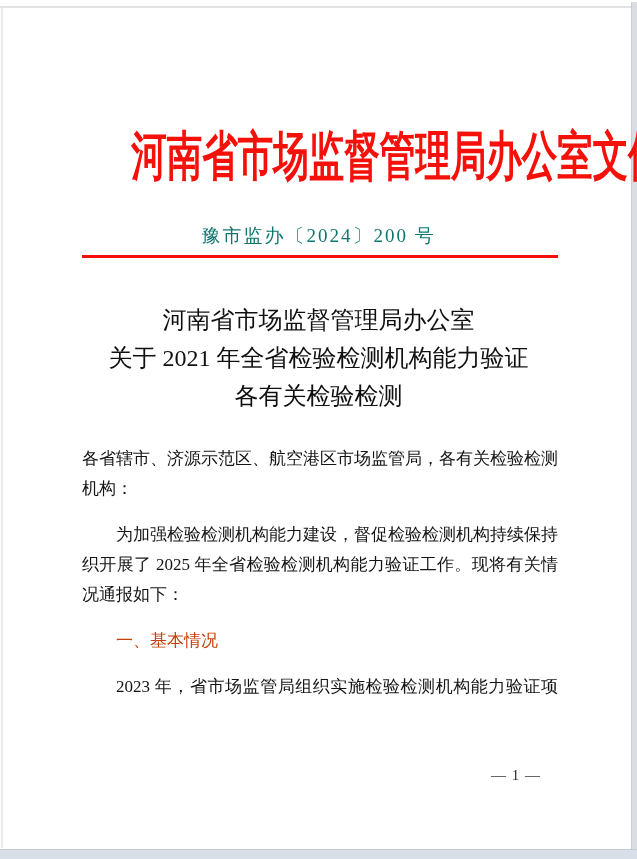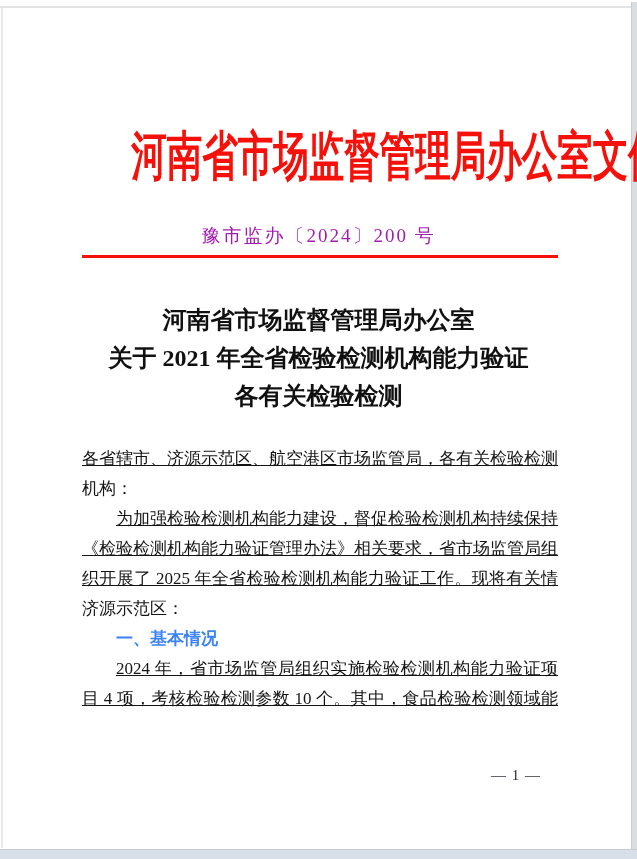--- a/index.html
+++ b/index.html
@@ -47,51 +47,51 @@
     transform: scaleX(0.67);
     transform-origin: 50% 50%;
     letter-spacing: 0;
   }
 
   
   .doc-number {
     position: absolute; top: 223px; left: 0; width: 100%;
     text-align: center;
     font-size: 19px; letter-spacing: 2px;
-    color: #a21caf;
+    color: #0f766e;
   }
 
   
   .red-line {
     position: absolute; top: 255px; left: 82px; width: 476px; height: 3px;
     background: var(--accent-red);
   }
 
   
   .doc-title {
     position: absolute; top: 301px; left: 0; width: 100%;
     text-align: center;
     font-size: 24px; line-height: 38px;
-    font-weight: 700;
+    font-weight: 400;
     color: #101010;
   }
 
   
   .body-text {
     position: absolute; top: 444px; left: 82px; width: 476px;
     font-size: 17px; line-height: 30px;
     color: #141414;
   }
   .body-text .line { width: 100%; }
-  .fill { text-align: justify; text-align-last: justify; text-decoration: underline; }
-  .indent { text-indent: 34px; }
+  .fill { text-align: justify; text-align-last: justify; }
+  .indent { text-indent: 34px; margin-top: 16px; }
   .section-heading {
     font-family: "Liberation Sans", "DejaVu Sans", sans-serif;
-    font-weight: bold;
-    color: #3b82f6;
+    font-weight: normal;
+    color: #c2410c;
   }
 
   
   .page-number {
     position: absolute; top: 767px; right: 96px;
     font-size: 15px; letter-spacing: 1px;
     color: #2c2f38;
   }
 </style>
 </head>
@@ -115,23 +115,21 @@
   <div class="doc-title">
     <div class="line">河南省市场监督管理局办公室</div>
     <div class="line">关于 2021 年全省检验检测机构能力验证</div>
     <div class="line">各有关检验检测</div>
   </div>
 
   <div class="body-text">
     <div class="line fill">各省辖市、济源示范区、航空港区市场监管局，各有关检验检测</div>
     <div class="line">机构：</div>
     <div class="line fill indent">为加强检验检测机构能力建设，督促检验检测机构持续保持</div>
-    <div class="line fill">《检验检测机构能力验证管理办法》相关要求，省市场监管局组</div>
     <div class="line fill">织开展了 2025 年全省检验检测机构能力验证工作。现将有关情</div>
-    <div class="line">济源示范区：</div>
+    <div class="line">况通报如下：</div>
     <div class="line indent section-heading">一、基本情况</div>
-    <div class="line fill indent">2024 年，省市场监管局组织实施检验检测机构能力验证项</div>
-    <div class="line fill">目 4 项，考核检验检测参数 10 个。其中，食品检验检测领域能</div>
+    <div class="line fill indent">2023 年，省市场监管局组织实施检验检测机构能力验证项</div>
   </div>
 
   <div class="page-number">— 1 —</div>
 
 </div>
 
 </body></html>

